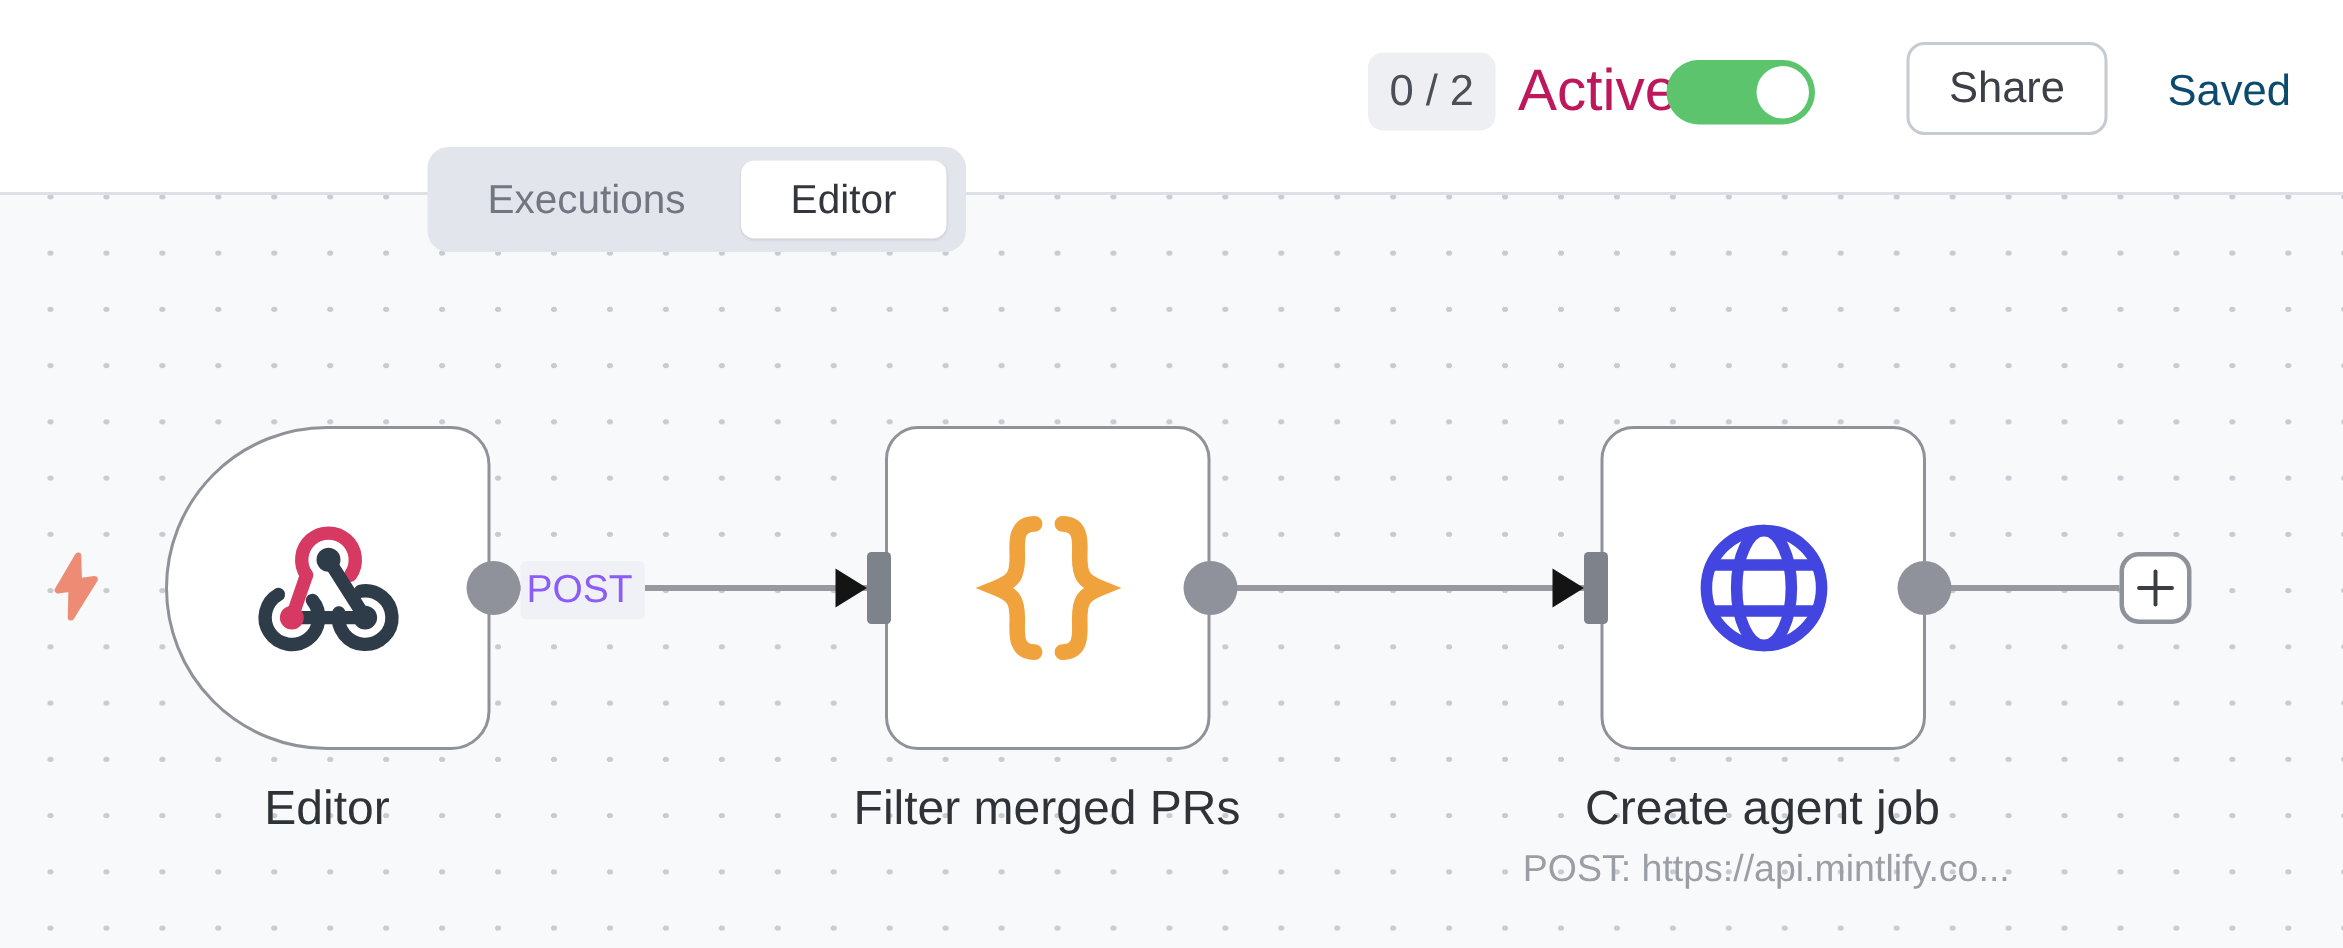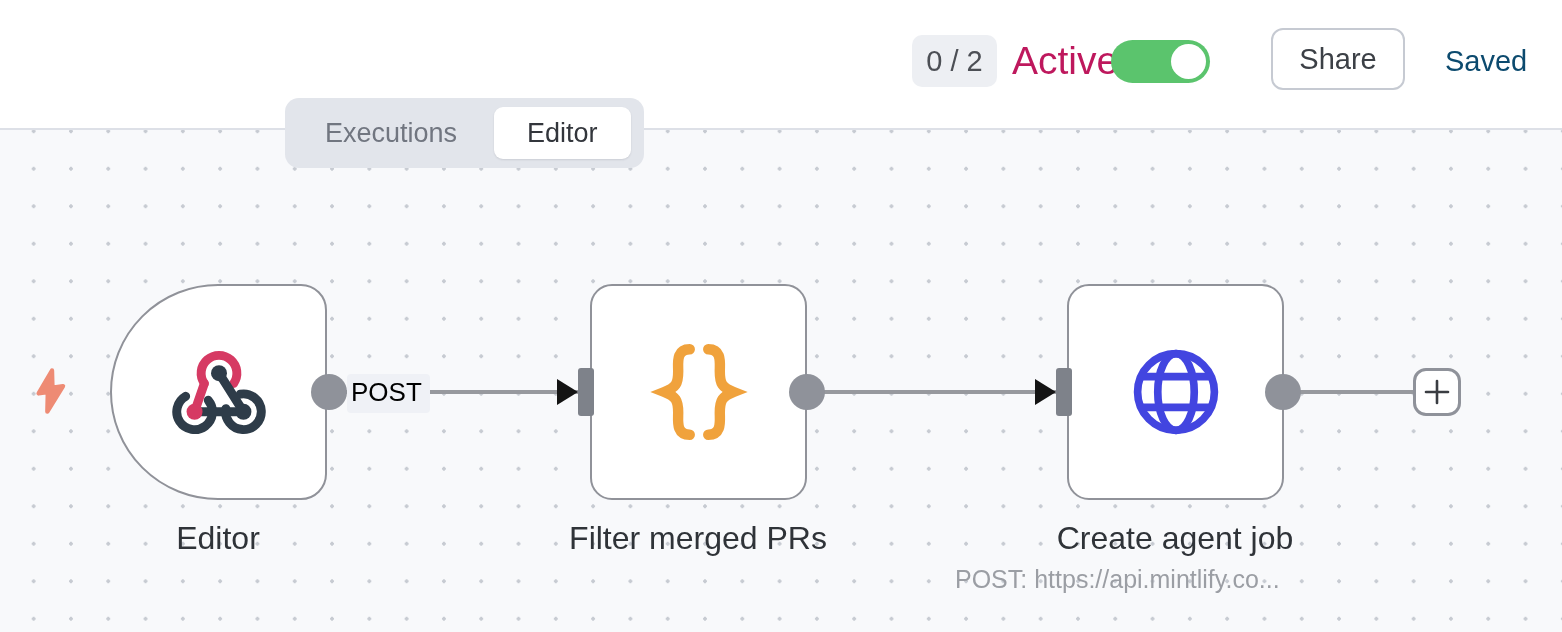--- a/index.html
+++ b/index.html
@@ -43,38 +43,38 @@
   .node { position:absolute; top:284px; width:217px; height:216px;
     background:#ffffff; border:2.5px solid #909299;
     display:flex; align-items:center; justify-content:center; cursor:pointer; }
   .node-webhook { left:110px; border-radius:108px 26px 26px 108px; }
   .node-square { border-radius:22px; }
   .node-filter { left:590px; }
   .node-http   { left:1067px; }
 
   .node-label { position:absolute; top:520px; text-align:center;
     font-size:32px; font-weight:500; color:#2f3338; }
-  .node-sub { position:absolute; top:565px; text-align:left;
+  .node-sub { position:absolute; top:565px; text-align:center;
     font-size:25px; color:#9b9ea4; white-space:nowrap; }
   .lbl-webhook { left:68px;  width:300px; }
   .lbl-filter  { left:548px; width:300px; }
   .lbl-http    { left:1025px; width:300px; }
   .sub-http    { left:955px; width:445px; }
 
   
   .out-port { position:absolute; top:374px; width:36px; height:36px;
     border-radius:50%; background:#8f929a; z-index:3; }
   .in-port { position:absolute; top:368px; width:16px; height:48px;
     border-radius:3px; background:#7e828a; z-index:3; }
   .wire { position:absolute; top:390px; height:4px; background:#97999e; z-index:1; }
   .arrowhead { position:absolute; top:379px; width:0; height:0; z-index:2;
     border-top:13px solid transparent; border-bottom:13px solid transparent;
     border-left:21px solid #141414; }
   .wire-label { position:absolute; left:347px; top:374px; z-index:2;
-    background:#eff1f6; color:#000000; font-size:26px; padding:3px 8px 5px 4px;
+    background:#eff1f6; color:#8b5cf6; font-size:26px; padding:3px 8px 5px 4px;
     border-radius:4px; }
 
   .plus-btn { position:absolute; left:1413px; top:368px; width:48px; height:48px;
     background:#ffffff; border:3.5px solid #8f929a; border-radius:13px;
     display:flex; align-items:center; justify-content:center; cursor:pointer; z-index:3; }
 
   .bolt { position:absolute; left:30px; top:368px; width:42px; height:46px;
     transform:rotate(-8deg); z-index:2; }
 
   .node-icon { display:block; }

